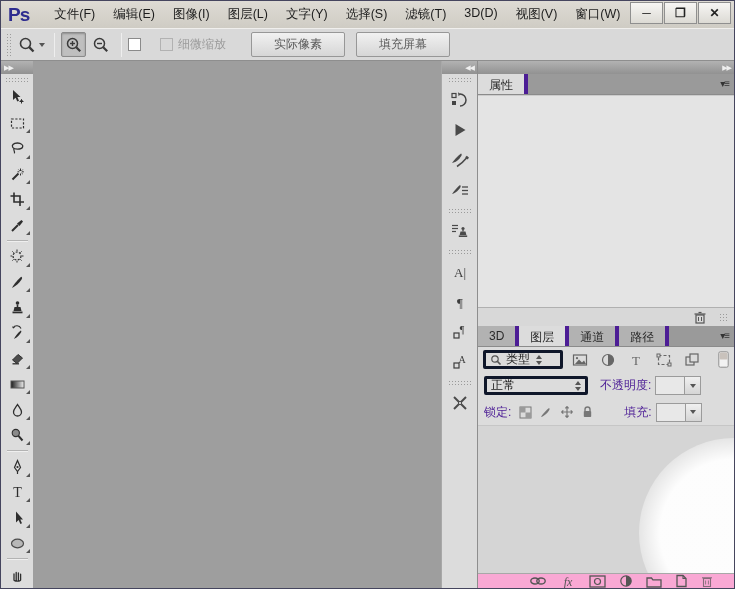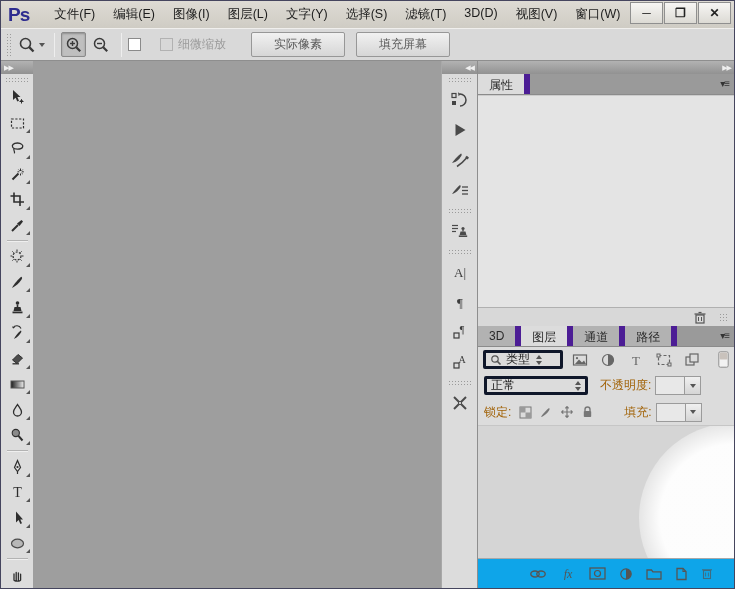--- a/index.html
+++ b/index.html
@@ -52,21 +52,21 @@
   
   .dockstrip { width:37px; background:#dcdcdc; border-left:1px solid #a8a8a8; border-right:1px solid #8e8e8e;
     display:flex; flex-direction:column; overflow:hidden; flex:0 0 auto; }
   .dock-head.right-align { text-align:right; }
   .strip-btn { width:100%; height:30px; display:flex; align-items:center; justify-content:center; }
   
   .rightcol { width:256px; display:flex; flex-direction:column; flex:0 0 auto; background:#dcdcdc; }
   .panel-tabs { height:21px; background:#9a9a9a; display:flex; align-items:flex-end; position:relative;
     border-bottom:1px solid #8b8b8b; flex:0 0 auto; }
   .tab { padding:3px 11px 3px; font-size:12px; color:#2a2a2a; background:#b2b2b2;
-    border-right:6px solid #4c1d95; height:20px; }
+    border-right:4px solid #4c1d95; height:20px; }
   .tab.active { background:#dcdcdc; }
   .panel-menu { position:absolute; right:5px; top:4px; font-size:10px; color:#333; letter-spacing:-1px; }
   
   .props { height:252px; display:flex; flex-direction:column; background:#dcdcdc; flex:0 0 auto; }
   .props-content { padding:7px 10px 4px; font-size:12.5px; }
   .props-empty { flex:1; background:#e4e4e4; border-top:1px solid #cccccc; }
   .props-foot { height:19px; border-top:1px solid #b0b0b0; background:#d8d8d8; display:flex;
     align-items:center; justify-content:flex-end; padding-right:6px; position:relative; }
   .corner-grip { width:9px; height:9px; margin-left:12px;
     background-image:radial-gradient(#9a9a9a 34%, transparent 36%); background-size:3px 3px; }
@@ -79,26 +79,26 @@
   .spin i { width:0; height:0; border-left:3px solid transparent; border-right:3px solid transparent; }
   .spin i.up { border-bottom:4px solid #555; }
   .spin i.dn { border-top:4px solid #555; }
   .f-ico { width:22px; display:flex; justify-content:center; }
   .blend-row { height:27px; display:flex; align-items:center; padding:0 6px; flex:0 0 auto; }
   .lock-row { height:27px; display:flex; align-items:center; padding:0 6px; border-bottom:1px solid #c6c6c6; flex:0 0 auto; }
   .small-combo { display:flex; height:19px; margin-left:4px; }
   .small-combo .val { width:30px; border:1px solid #9b9b9b; background:#e8e8e8; }
   .small-combo .dd { width:16px; border:1px solid #9b9b9b; border-left:none; background:linear-gradient(#f0f0f0,#d5d5d5);
     display:flex; align-items:center; justify-content:center; }
-  .lbl { color:#a16207; white-space:nowrap; }
+  .lbl { color:#4c1d95; white-space:nowrap; }
   .lock-icons { display:flex; align-items:center; gap:7px; margin:0 8px; }
   .layers-content { flex:1; background:#d5d5d5; position:relative; overflow:hidden; }
   .watermark { position:absolute; right:-95px; bottom:-55px; width:190px; height:190px; border-radius:50%;
     background:radial-gradient(circle, rgba(255,255,255,.95) 55%, rgba(255,255,255,.35) 72%, rgba(255,255,255,0) 78%); }
-  .layers-foot { height:30px; border-top:1px solid #a8a8a8; background:#0ea5e9; display:flex;
+  .layers-foot { height:15px; border-top:1px solid #a8a8a8; background:#f9a8d4; display:flex;
     align-items:center; justify-content:center; gap:13px; padding-left:30px; flex:0 0 auto; }
   .canvas { flex:1; background:#9e9e9e; }
   svg { display:block; }
 </style>
 </head>
 <body>
 
 <div class="window">
 
   <div class="titlebar">

